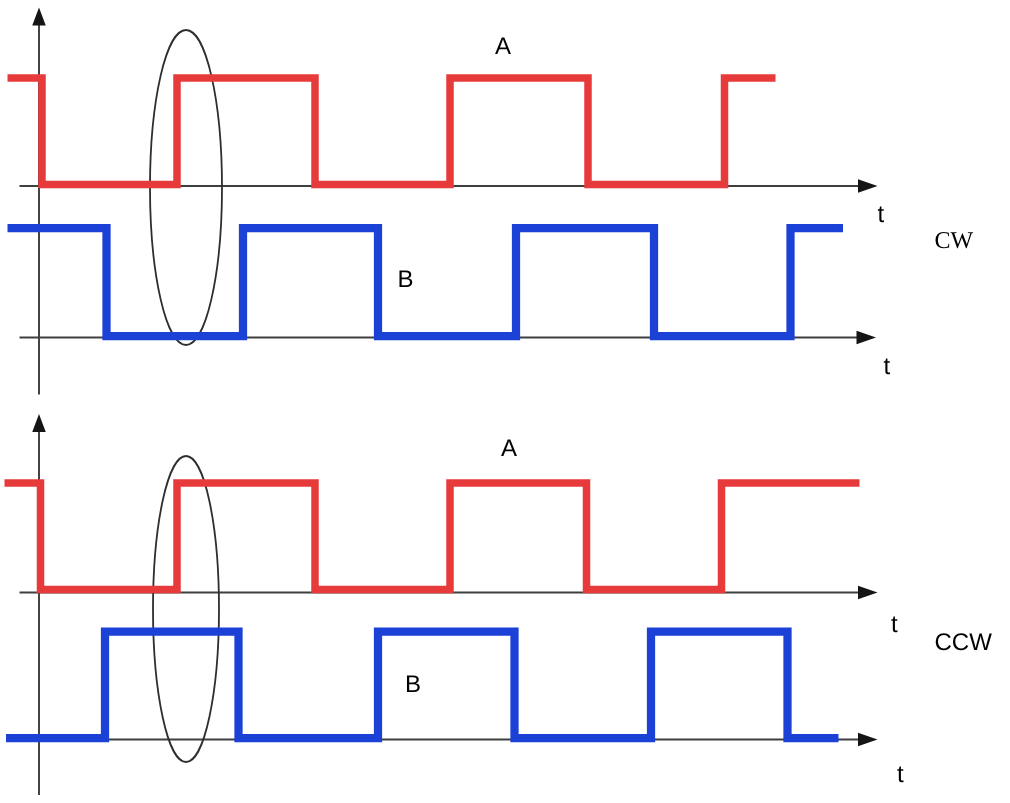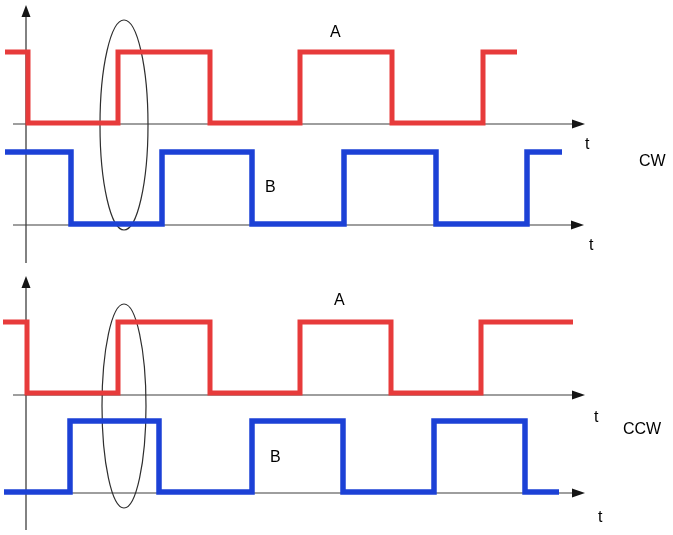--- a/index.html
+++ b/index.html
@@ -25,21 +25,21 @@
     font-family: "Liberation Sans", sans-serif;
     font-size: 16px;
     line-height: 1;
     color: #000000;
     white-space: nowrap;
   }
   .pos-a1  { left: 330px; top: 24px; }
   .pos-b1  { left: 265px; top: 179px; }
   .pos-t1  { left: 585px; top: 136px; }
   .pos-t2  { left: 589px; top: 237px; }
-  .pos-cw  { left: 639px; top: 153px; }
+  .pos-cw  { left: 623px; top: 153px; font-family: Liberation Serif, serif; }
   .pos-a2  { left: 334px; top: 292px; }
   .pos-b2  { left: 270px; top: 449px; }
   .pos-t3  { left: 594px; top: 409px; }
   .pos-t4  { left: 598px; top: 509px; }
   .pos-ccw { left: 623px; top: 421px; }
 </style>
 </head>
 <body>
 
 <div class="canvas">

